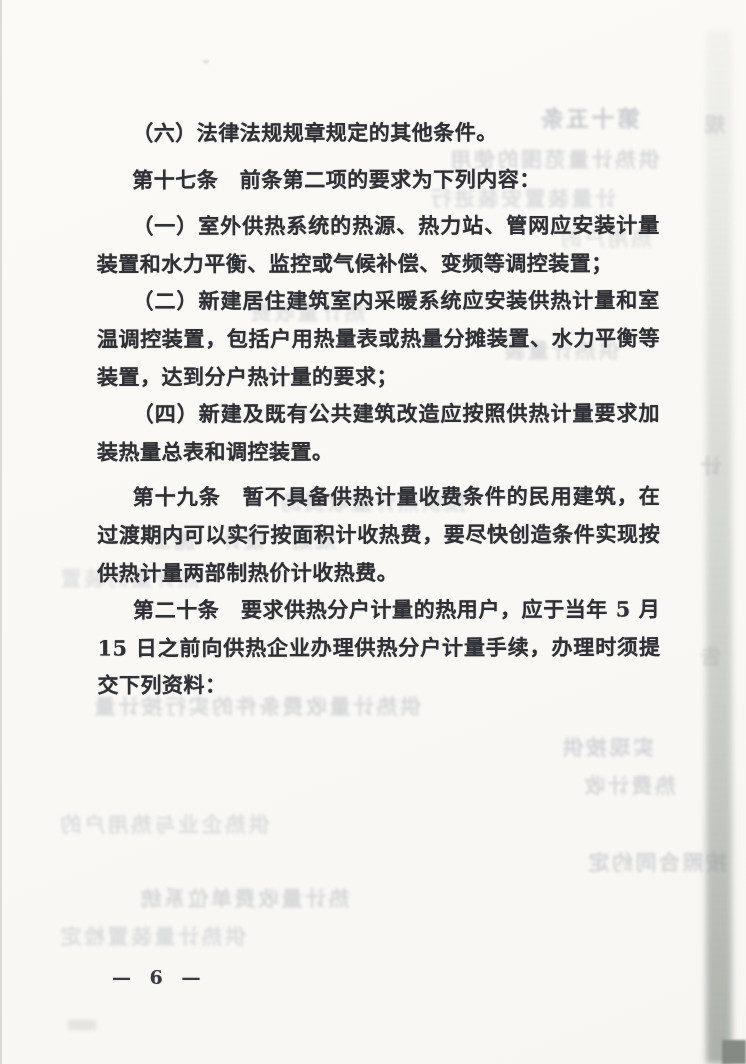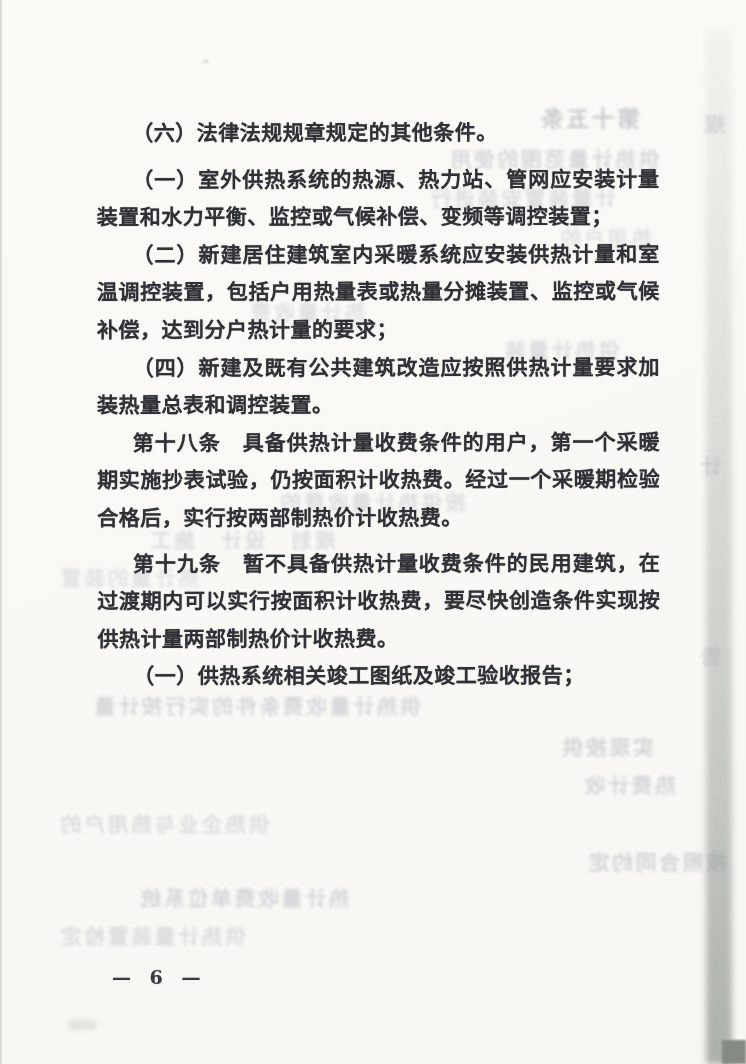--- a/index.html
+++ b/index.html
@@ -144,26 +144,26 @@
     <span class="ghost g13">按照合同约定</span>
     <span class="ghost g14">热计量收费单位系统</span>
     <span class="ghost g15">供热计量装置检定</span>
     <span class="ghost g16">计</span>
     <span class="ghost g17">告</span>
     <span class="ghost g18">规</span>
   </div>
 
   <div class="content">
     <p class="para">（六）法律法规规章规定的其他条件。</p>
+    <p class="para mt-a">第十七条　前条第二项的要求为下列内容：</p>
     <p class="para mt-a">（一）室外供热系统的热源、热力站、管网应安装计量装置和水力平衡、监控或气候补偿、变频等调控装置；</p>
-    <p class="para">（二）新建居住建筑室内采暖系统应安装供热计量和室温调控装置，包括户用热量表或热量分摊装置、监控或气候补偿，达到分户热计量的要求；</p>
+    <p class="para">（二）新建居住建筑室内采暖系统应安装供热计量和室温调控装置，包括户用热量表或热量分摊装置、水力平衡等装置，达到分户热计量的要求；</p>
     <p class="para">（四）新建及既有公共建筑改造应按照供热计量要求加装热量总表和调控装置。</p>
-    <p class="para">第十八条　具备供热计量收费条件的用户，第一个采暖期实施抄表试验，仍按面积计收热费。经过一个采暖期检验合格后，实行按两部制热价计收热费。</p>
     <p class="para mt-b">第十九条　暂不具备供热计量收费条件的民用建筑，在过渡期内可以实行按面积计收热费，要尽快创造条件实现按供热计量两部制热价计收热费。</p>
-    <p class="para">（一）供热系统相关竣工图纸及竣工验收报告；</p>
+    <p class="para">第二十条　要求供热分户计量的热用户，应于当年 5 月 15 日之前向供热企业办理供热分户计量手续，办理时须提交下列资料：</p>
   </div>
 
   <div class="page-number">— 6 —</div>
 
   <div class="edge-left"></div>
   <div class="edge-right"></div>
   <div class="corner-mark"></div>
   <div class="smudge"></div>
   <div class="speck"></div>
 

